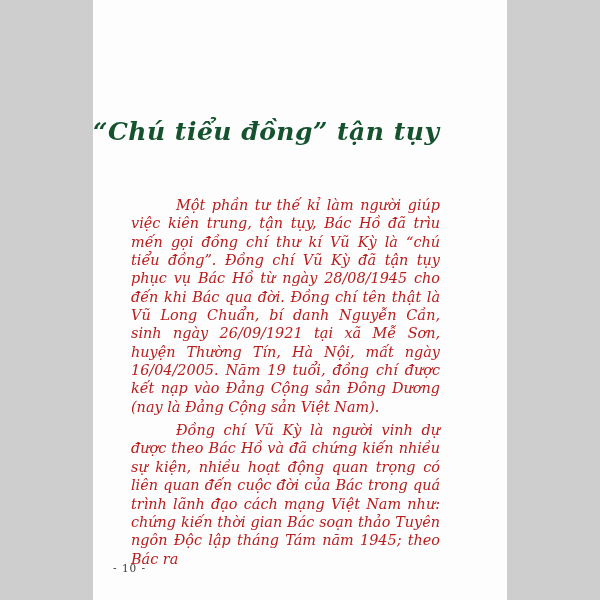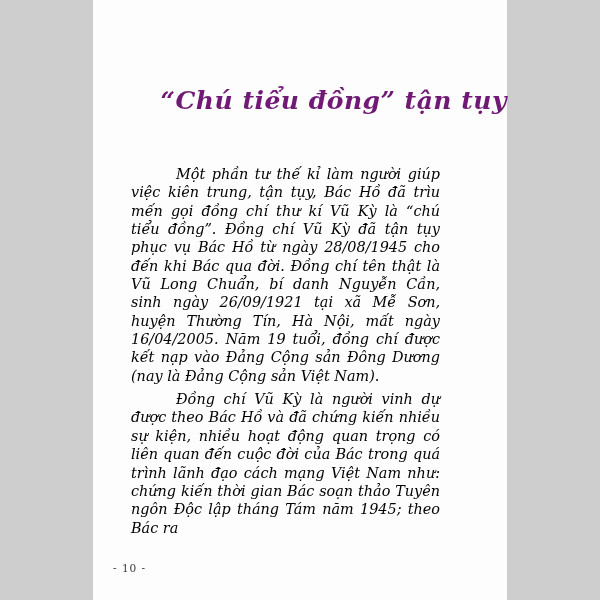--- a/index.html
+++ b/index.html
@@ -21,47 +21,47 @@
   .book-page {
     position: absolute;
     left: 93px;
     top: 0;
     width: 414px;
     height: 600px;
     background: #fdfdfd;
   }
   .chapter-title {
     margin: 0;
-    padding-top: 84px;
-    text-align: right;
+    padding-top: 115px;
+    text-align: left;
     font-family: "DejaVu Serif", "Liberation Serif", serif;
     font-style: italic;
     font-weight: 700;
     font-size: 25px;
     line-height: 34px;
-    color: #701a75;
+    color: #14532d;
     letter-spacing: 0.5px;
   }
   .title-line {
     display: block;
   }
   .body-text {
     margin-top: 47px;
     margin-left: 38px;
     width: 309px;
   }
   .body-text p {
     margin: 0 0 5px 0;
     font-family: "DejaVu Serif", "Liberation Serif", serif;
     font-style: italic;
     font-size: 14.4px;
     line-height: 18.35px;
     text-align: justify;
     text-indent: 45px;
-    color: #000000;
+    color: #b91c1c;
   }
   .page-number {
     position: absolute;
     left: 0;
     bottom: 26px;
     width: 100%;
     text-align: left;
     font-family: "DejaVu Serif", "Liberation Serif", serif;
     font-size: 10.5px;
     color: #3a3a3a;

